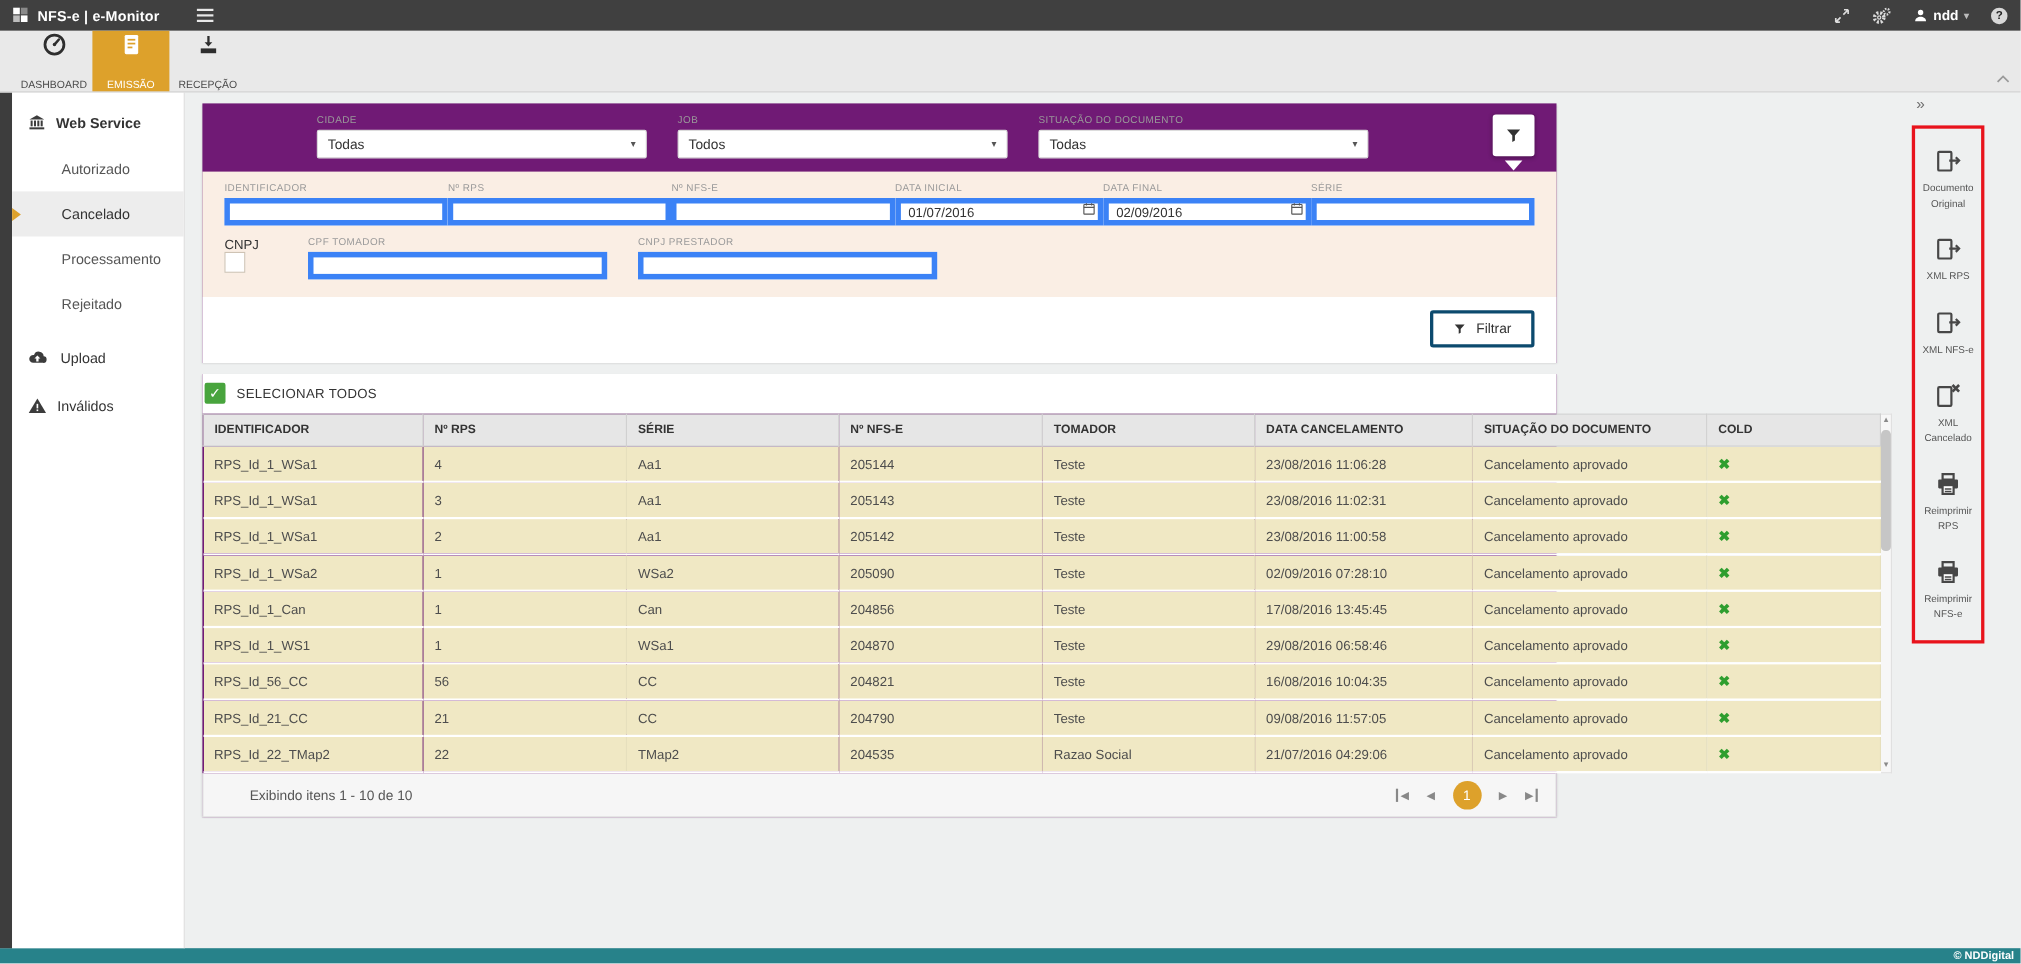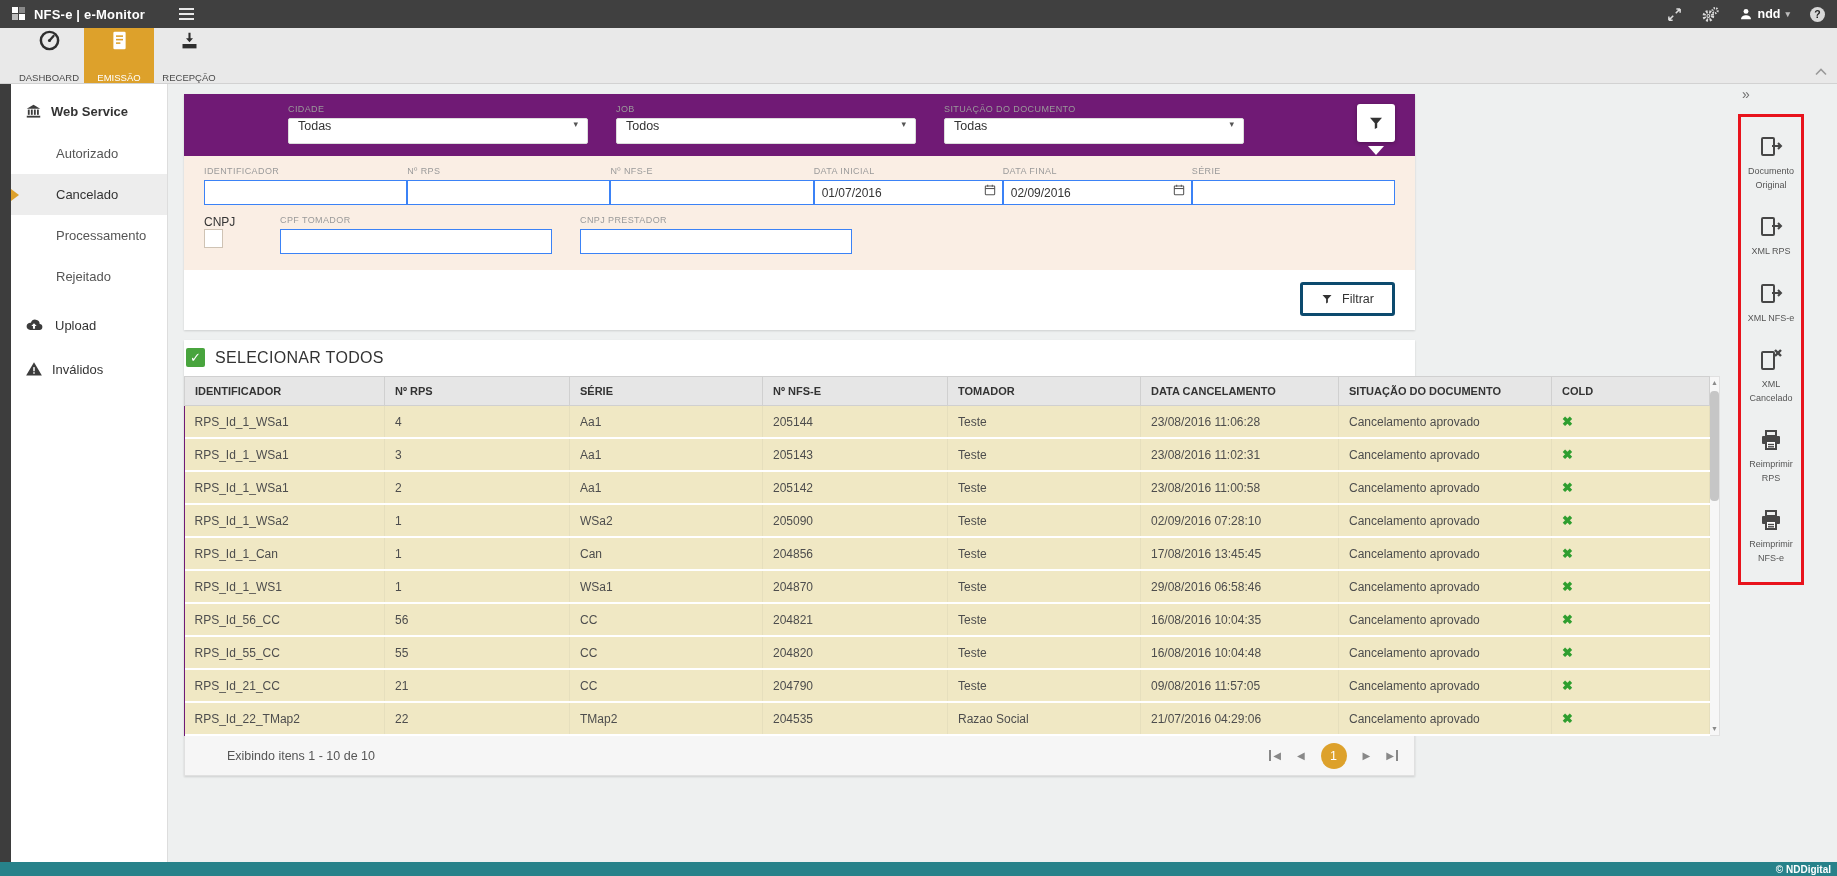--- a/index.html
+++ b/index.html
@@ -40,46 +40,46 @@
                   border-top:6px solid transparent; border-bottom:6px solid transparent; border-left:8px solid #dda12b; }
 
   
   .main { flex:1; padding:10px 0 0 16px; position:relative; }
   .card { background:#701a75; width:1231px; box-shadow:0 1px 2px rgba(0,0,0,.14); }
 
   
   .select-row { display:flex; align-items:flex-end; padding:10px 20px 12px 104px; position:relative; }
   .sel-group { width:300px; margin-right:28px; cursor:pointer; }
   .sel-group label, .field label { display:block; font-size:9px; color:#9a9a9a; letter-spacing:.4px; margin-bottom:4px; }
-  .select { height:26px; border:1px solid #dcdcdc; border-radius:2px; background:#fff; display:flex; align-items:flex-start; justify-content:space-between; padding:0 9px; font-size:12.5px; color:#333; }
+  .select { height:26px; border:1px solid #dcdcdc; border-radius:2px; background:#fff; display:flex; align-items:center; justify-content:space-between; padding:0 9px; font-size:12.5px; color:#333; }
   .select .caret { font-size:9px; color:#555; }
   .funnel-btn { position:absolute; right:20px; top:10px; width:38px; height:38px; background:#fff; border-radius:3px; box-shadow:0 1px 4px rgba(0,0,0,.3); display:flex; align-items:center; justify-content:center; color:#333; cursor:pointer; z-index:2; }
   .funnel-caret { position:absolute; right:31px; top:52px; width:0; height:0; border-left:8px solid transparent; border-right:8px solid transparent; border-top:9px solid #fff; z-index:2; }
 
   
   .pink-panel { background:#faeee4; padding:10px 20px 16px; }
   .pp-row1 { display:flex; justify-content:space-between; margin-bottom:10px; }
   .field { position:relative; }
-  .field input { width:100%; height:25px; border:1px solid #3b82f6; background:#fff; font-family:"Liberation Sans",sans-serif; font-size:12px; color:#333; padding:0 7px; outline:none; }
+  .field input { width:100%; height:25px; border:5px solid #3b82f6; background:#fff; font-family:"Liberation Sans",sans-serif; font-size:12px; color:#333; padding:0 7px; outline:none; }
   .w215 { width:215px; } .w200 { width:200px; } .w272 { width:272px; }
   .cal-ic { position:absolute; right:6px; bottom:5px; color:#555; pointer-events:none; }
   .pp-row2 { display:flex; }
   .cnpj-group { width:76px; }
   .checkbox { width:19px; height:19px; background:#fff; border:1px solid #cfc3b4; cursor:pointer; }
   .mr28 { margin-right:28px; }
 
   
   .filtrar-row { display:flex; justify-content:flex-end; padding:12px 20px 14px; background:#fff; }
   .filtrar-btn { display:flex; align-items:center; gap:9px; background:#fff; border:3px solid #0c4a6e; border-radius:3px; padding:7px 18px; font-family:"Liberation Sans",sans-serif; font-size:12.5px; color:#333; cursor:pointer; }
 
   
   .table-card { margin-top:10px; }
   .select-all-row { display:flex; align-items:center; gap:10px; padding:8px 2px 9px 2px; background:#fff; }
   .green-check { width:19px; height:19px; background:#48a43d; border-radius:2px; color:#fff; font-size:13px; display:flex; align-items:center; justify-content:center; cursor:pointer; }
-  .sa-label { font-size:16px; color:#333; letter-spacing:.3px; }
+  .sa-label { font-size:12px; color:#333; letter-spacing:.3px; }
 
   .table-zone { display:flex; }
   table { border-collapse:collapse; table-layout:fixed; width:1525px; }
   thead th { background:#e6e6e6; border:1px solid #d0d0d0; border-left:none; font-size:11px; color:#333; text-align:left; padding:8px 10px; font-weight:bold; cursor:pointer; }
   thead th:first-child { border-left:1px solid #d0d0d0; }
   tbody td { background:#f0e8c4; border-bottom:2px solid #fff; border-right:1px solid #e6dfbd; padding:8px 10px; font-size:12px; color:#4d4d4d; overflow:hidden; white-space:nowrap; }
   .cold-cell { color:#2f9e2f; font-weight:bold; font-size:13px; }
   .vscroll { width:15px; background:#f7f7f7; border:1px solid #e0e0e0; border-left:none; display:flex; flex-direction:column; align-items:center; padding:1px 0; }
   .vs-arrow { font-size:7px; color:#8a8a8a; cursor:pointer; line-height:10px; }
   .vs-thumb { width:9px; height:110px; background:#c6c6c6; border-radius:4px; margin-top:3px; cursor:pointer; }
@@ -437,30 +437,20 @@
                 <td>RPS_Id_56_CC</td>
                 <td>56</td>
                 <td>CC</td>
                 <td>204821</td>
                 <td>Teste</td>
                 <td>16/08/2016 10:04:35</td>
                 <td>Cancelamento aprovado</td>
                 <td class="cold-cell">✖</td>
               </tr>
               <tr>
-                <td>RPS_Id_55_CC</td>
-                <td>55</td>
-                <td>CC</td>
-                <td>204820</td>
-                <td>Teste</td>
-                <td>16/08/2016 10:04:48</td>
-                <td>Cancelamento aprovado</td>
-                <td class="cold-cell">✖</td>
-              </tr>
-              <tr>
                 <td>RPS_Id_21_CC</td>
                 <td>21</td>
                 <td>CC</td>
                 <td>204790</td>
                 <td>Teste</td>
                 <td>09/08/2016 11:57:05</td>
                 <td>Cancelamento aprovado</td>
                 <td class="cold-cell">✖</td>
               </tr>
               <tr>

